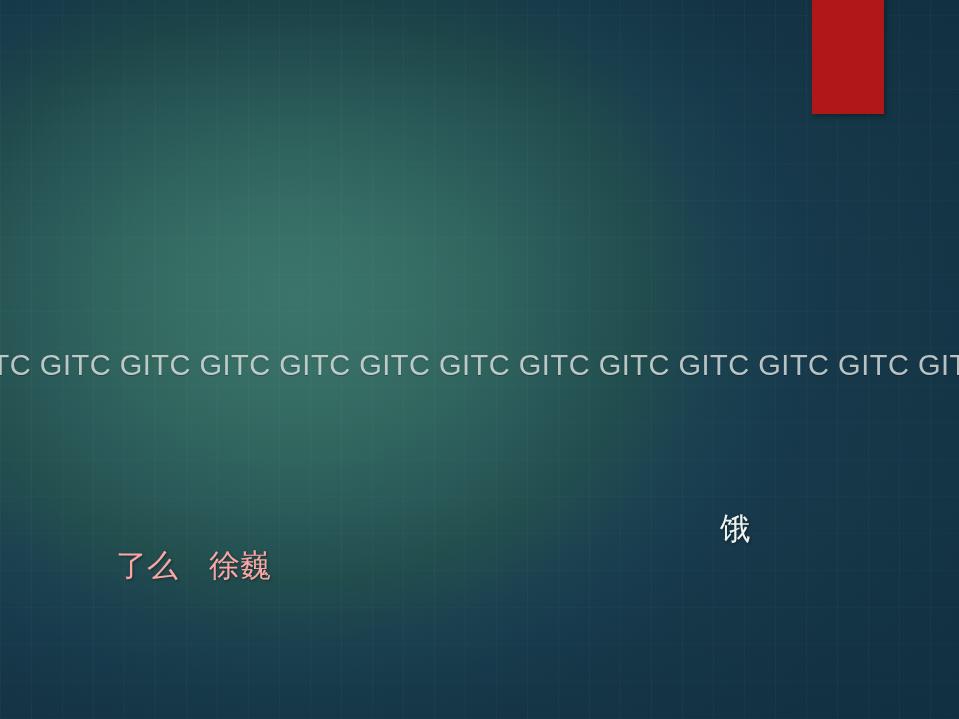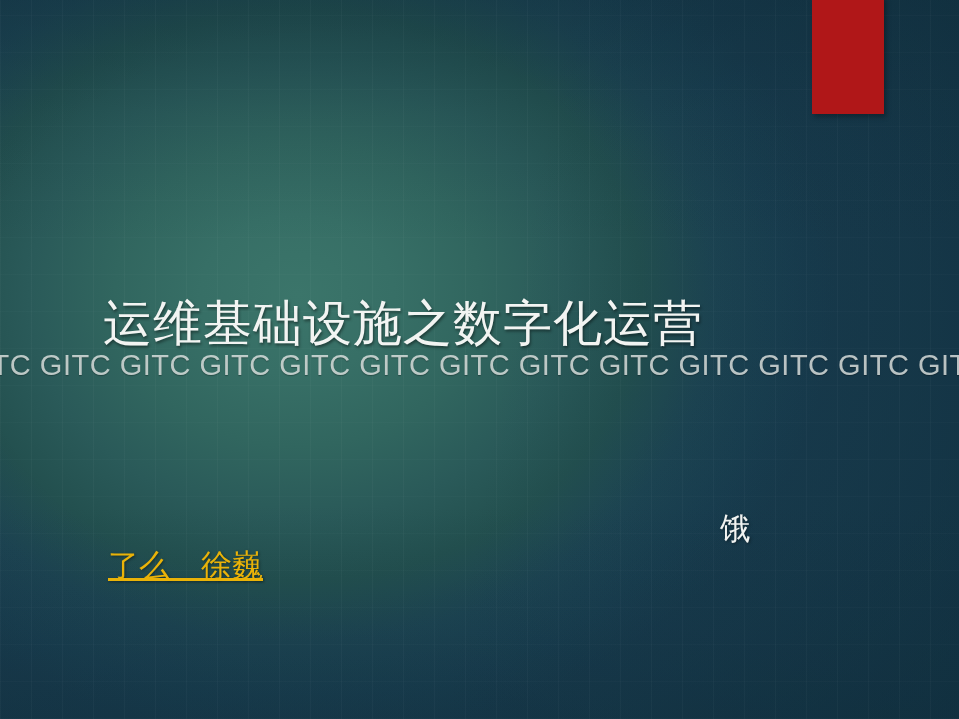--- a/index.html
+++ b/index.html
@@ -135,46 +135,44 @@
     top: 509px;
     font-family: "DejaVu Serif", "Liberation Serif", serif;
     font-size: 31px;
     line-height: 38px;
     color: #f1f3f1;
     white-space: nowrap;
     text-shadow: 1px 1px 3px rgba(0,0,0,0.42);
   }
   .sub-left {
     position: absolute;
-    left: 108px;
+    left: 116px;
     top: 546px;
     font-family: "DejaVu Serif", "Liberation Serif", serif;
     font-size: 31px;
     line-height: 38px;
-    color: #eab308;
+    color: #fca5a5;
     white-space: nowrap;
     text-shadow: 1px 1px 3px rgba(0,0,0,0.42);
-    text-decoration: underline;
   }
 </style>
 </head>
 <body>
 
 <div id="slide">
 
   <div class="bg-base"></div>
   <div class="bg-darken-corners"></div>
   <div class="bg-right-shade"></div>
   <div class="bg-top-shade"></div>
   <div class="bg-texture"></div>
   <div class="bg-texture-h"></div>
 
   <div class="accent-rect"></div>
 
   <div class="watermark-band">GITC GITC GITC GITC GITC GITC GITC GITC GITC GITC GITC GITC GITC GITC GITC GITC GITC GITC</div>
 
-  <div class="title">运维基础设施之数字化运营</div>
 
   <div class="sub-right">饿</div>
 
   <div class="sub-left">了么　徐巍</div>
 
 </div>
 
 </body></html>

